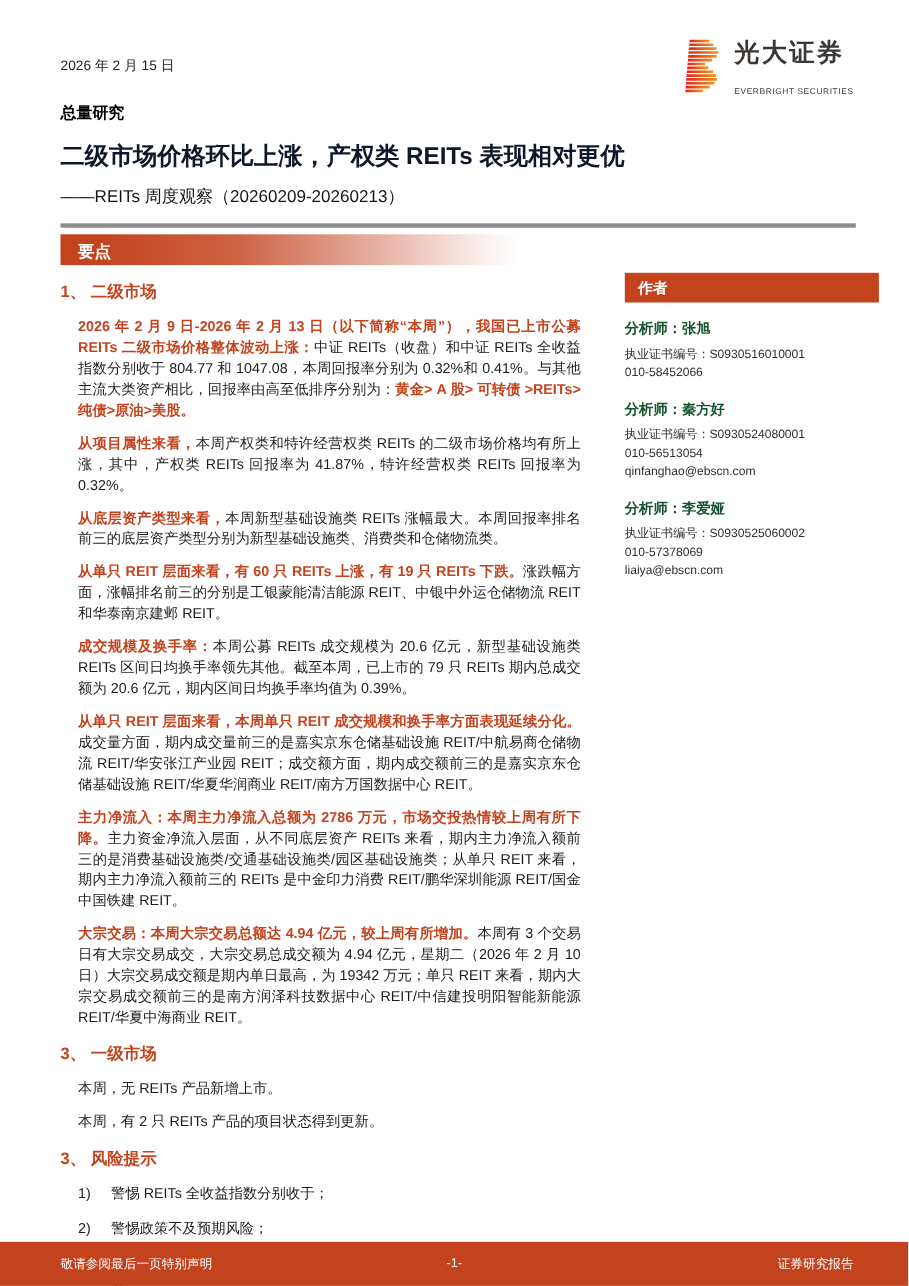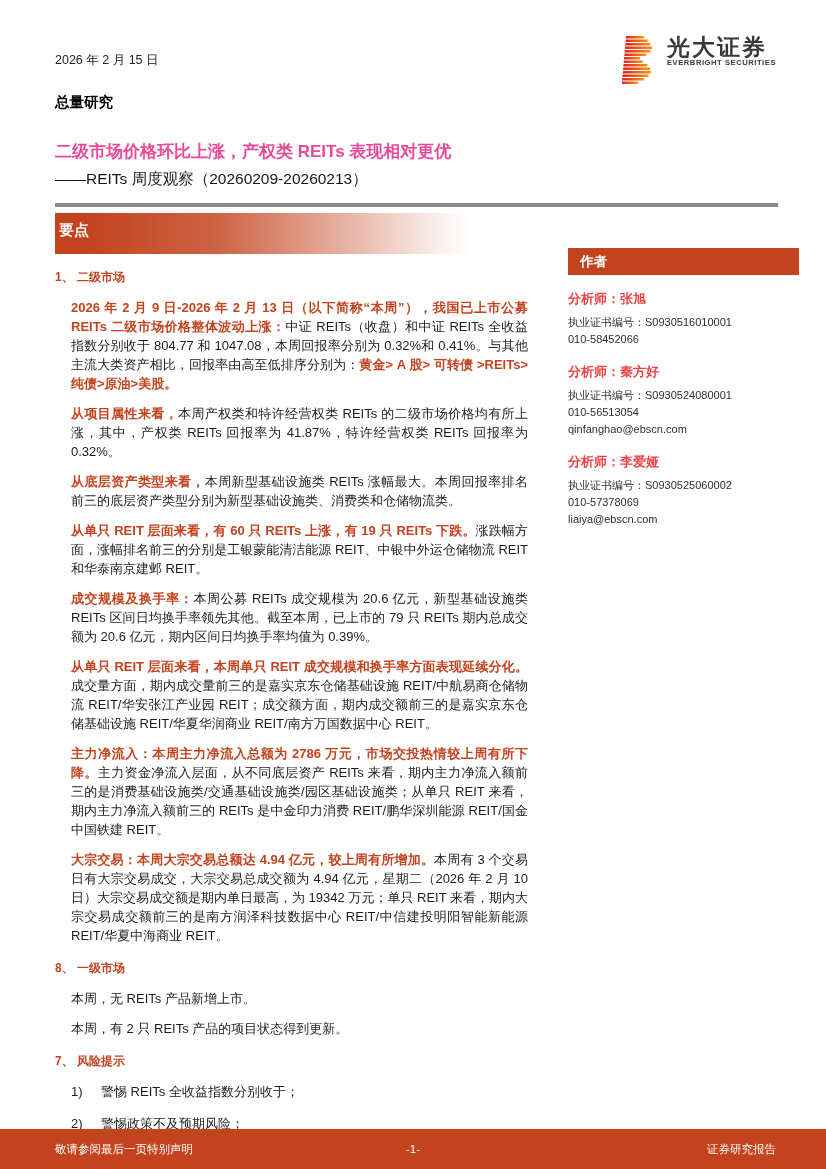--- a/index.html
+++ b/index.html
@@ -5,48 +5,48 @@
   html,body{margin:0;padding:0;background:#ffffff;}
   .page{
     position:relative;width:826px;height:1169px;margin:0 auto;background:#fff;
     overflow:hidden;font-family:"Liberation Sans","DejaVu Sans",sans-serif;color:#1c1c1c;
   }
   
   .doc-date{position:absolute;left:55px;top:52px;font-size:12.5px;color:#222;}
   .logo{position:absolute;top:36px;right:50px;display:flex;align-items:flex-start;gap:11px;}
   .logo-text{display:flex;flex-direction:column;line-height:1;}
   .logo-cn{font-size:23px;font-weight:bold;color:#3b3734;letter-spacing:2px;}
-  .logo-en{font-size:7.6px;font-weight:bold;color:#3b3734;letter-spacing:.55px;margin-top:0;}
+  .logo-en{font-size:7.6px;font-weight:normal;color:#3b3734;letter-spacing:.55px;margin-top:20px;}
   .category{position:absolute;left:55px;top:93px;font-size:14.5px;font-weight:bold;color:#000;}
-  .title{position:absolute;left:55px;top:140px;width:600px;font-size:17px;font-weight:bold;color:#ec4899;}
+  .title{position:absolute;left:55px;top:127px;width:600px;font-size:22px;font-weight:bold;color:#0f172a;}
   .subtitle{position:absolute;left:55px;top:169px;font-size:15.5px;color:#161616;}
   .top-rule{position:absolute;left:55px;top:203px;width:723px;height:4px;background:#8c8c8c;}
   
   .kp-banner{
-    width:415px;height:41px;line-height:33px;padding-left:4px;box-sizing:border-box;
+    width:415px;height:28px;line-height:33px;padding-left:16px;box-sizing:border-box;
     color:#fff;font-size:15px;font-weight:bold;
     background:linear-gradient(to right,#c3431e 0%,#c3431e 8%,rgba(195,67,30,.82) 40%,rgba(195,67,30,.38) 72%,rgba(195,67,30,.08) 93%,rgba(195,67,30,0) 100%);
     margin-bottom:14px;
   }
   .author-banner{
     width:231px;height:27px;line-height:27px;padding-left:12px;box-sizing:border-box;
     background:#c3431e;color:#fff;font-size:13.5px;font-weight:bold;
   }
   
   .main-col{position:absolute;left:55px;top:213px;width:473px;}
-  .sec-heading{color:#c3431e;font-weight:bold;font-size:12px;margin:15px 0 12px 0;}
+  .sec-heading{color:#c3431e;font-weight:bold;font-size:15px;margin:15px 0 12px 0;}
   .para{font-size:13px;line-height:19px;text-align:justify;margin:0 0 11px 16px;}
   .seg{color:#1c1c1c;}
   .seg.red{color:#c3431e;font-weight:bold;}
   .list-item{position:relative;padding-left:30px;margin-bottom:13px;text-align:left;}
   .list-num{position:absolute;left:0;color:#1c1c1c;}
   
   .sidebar{position:absolute;left:568px;top:248px;width:231px;}
   .analyst{margin-top:15px;}
-  .a-name{font-size:13px;font-weight:bold;color:#ef4444;margin-bottom:6px;}
+  .a-name{font-size:13px;font-weight:bold;color:#14532d;margin-bottom:6px;}
   .a-line{font-size:11px;color:#2e2e2e;line-height:17px;}
   
   .footer{
     position:absolute;left:0;bottom:0;width:826px;height:40px;background:#c3431e;
     display:flex;align-items:center;justify-content:space-between;
     padding:0 50px 0 55px;box-sizing:border-box;color:#fff;font-size:11.5px;
   }
   .footer-center{position:absolute;left:50%;transform:translateX(-50%);}
 </style>
 </head>
@@ -99,24 +99,24 @@
     <div id="main-blocks">
         <div class="sec-heading">1、 二级市场</div>
         <div class="para"><span class="seg red">2026 年 2 月 9 日-2026 年 2 月 13 日（以下简称“本周”），我国已上市公募 REITs 二级市场价格整体波动上涨：</span><span class="seg">中证 REITs（收盘）和中证 REITs 全收益指数分别收于 804.77 和 1047.08，本周回报率分别为 0.32%和 0.41%。与其他主流大类资产相比，回报率由高至低排序分别为：</span><span class="seg red">黄金&gt; A 股&gt; 可转债 &gt;REITs&gt;纯债&gt;原油&gt;美股。</span></div>
         <div class="para"><span class="seg red">从项目属性来看，</span><span class="seg">本周产权类和特许经营权类 REITs 的二级市场价格均有所上涨，其中，产权类 REITs 回报率为 41.87%，特许经营权类 REITs 回报率为 0.32%。</span></div>
         <div class="para"><span class="seg red">从底层资产类型来看，</span><span class="seg">本周新型基础设施类 REITs 涨幅最大。本周回报率排名前三的底层资产类型分别为新型基础设施类、消费类和仓储物流类。</span></div>
         <div class="para"><span class="seg red">从单只 REIT 层面来看，有 60 只 REITs 上涨，有 19 只 REITs 下跌。</span><span class="seg">涨跌幅方面，涨幅排名前三的分别是工银蒙能清洁能源 REIT、中银中外运仓储物流 REIT 和华泰南京建邺 REIT。</span></div>
         <div class="para"><span class="seg red">成交规模及换手率：</span><span class="seg">本周公募 REITs 成交规模为 20.6 亿元，新型基础设施类 REITs 区间日均换手率领先其他。截至本周，已上市的 79 只 REITs 期内总成交额为 20.6 亿元，期内区间日均换手率均值为 0.39%。</span></div>
         <div class="para"><span class="seg red">从单只 REIT 层面来看，本周单只 REIT 成交规模和换手率方面表现延续分化。</span><span class="seg">成交量方面，期内成交量前三的是嘉实京东仓储基础设施 REIT/中航易商仓储物流 REIT/华安张江产业园 REIT；成交额方面，期内成交额前三的是嘉实京东仓储基础设施 REIT/华夏华润商业 REIT/南方万国数据中心 REIT。</span></div>
         <div class="para"><span class="seg red">主力净流入：本周主力净流入总额为 2786 万元，市场交投热情较上周有所下降。</span><span class="seg">主力资金净流入层面，从不同底层资产 REITs 来看，期内主力净流入额前三的是消费基础设施类/交通基础设施类/园区基础设施类；从单只 REIT 来看，期内主力净流入额前三的 REITs 是中金印力消费 REIT/鹏华深圳能源 REIT/国金中国铁建 REIT。</span></div>
         <div class="para"><span class="seg red">大宗交易：本周大宗交易总额达 4.94 亿元，较上周有所增加。</span><span class="seg">本周有 3 个交易日有大宗交易成交，大宗交易总成交额为 4.94 亿元，星期二（2026 年 2 月 10 日）大宗交易成交额是期内单日最高，为 19342 万元；单只 REIT 来看，期内大宗交易成交额前三的是南方润泽科技数据中心 REIT/中信建投明阳智能新能源 REIT/华夏中海商业 REIT。</span></div>
-        <div class="sec-heading">8、 一级市场</div>
+        <div class="sec-heading">3、 一级市场</div>
         <div class="para"><span class="seg">本周，无 REITs 产品新增上市。</span></div>
         <div class="para"><span class="seg">本周，有 2 只 REITs 产品的项目状态得到更新。</span></div>
-        <div class="sec-heading">7、 风险提示</div>
+        <div class="sec-heading">3、 风险提示</div>
         <div class="para list-item"><span class="list-num">1)</span><span class="seg">警惕 REITs 全收益指数分别收于；</span></div>
         <div class="para list-item"><span class="list-num">2)</span><span class="seg">警惕政策不及预期风险；</span></div>
         <div class="para list-item"><span class="list-num">3)</span><span class="seg">由于统计口径不同，本篇报告计算结果可能与其他口径计算结果存在差异。</span></div>
       </div>
   </div>
 
   <div class="sidebar">
     <div class="author-banner">作者</div>
     <div id="analyst-list">
         <div class="analyst">

